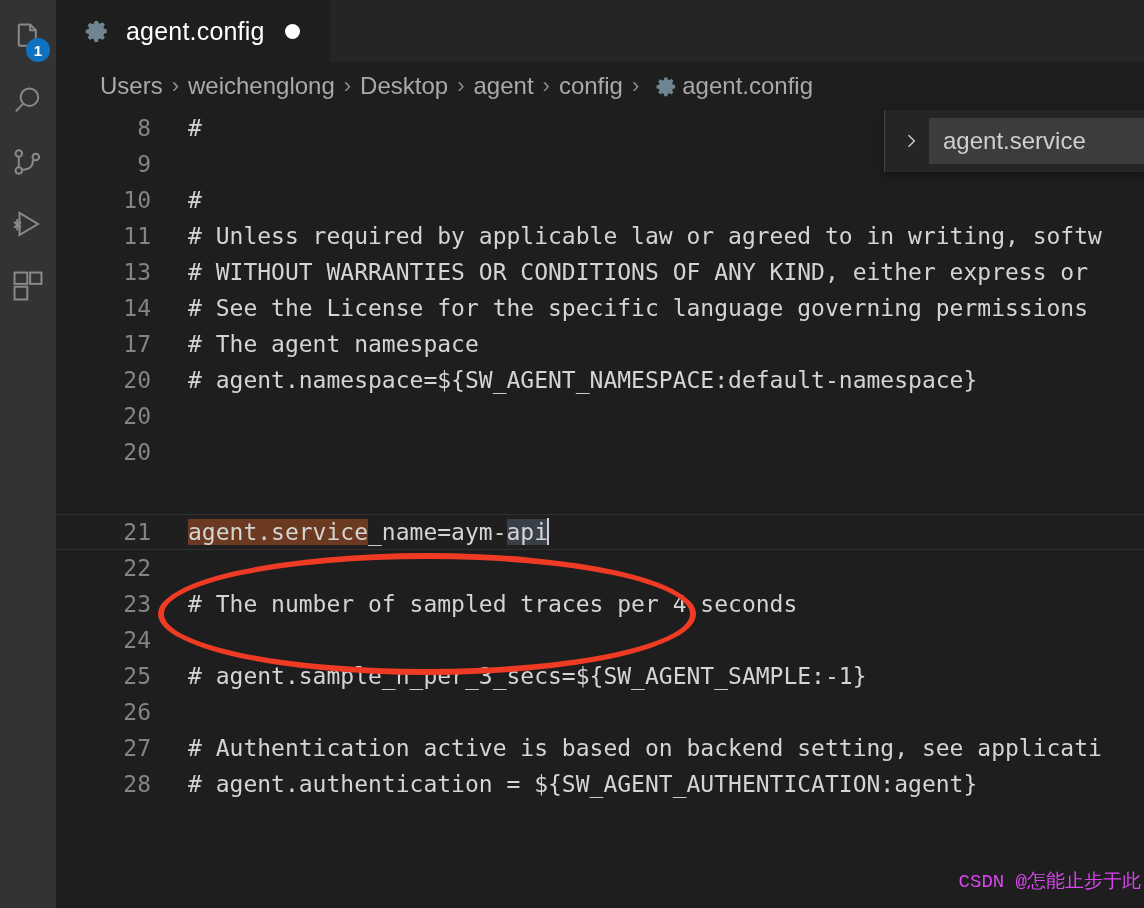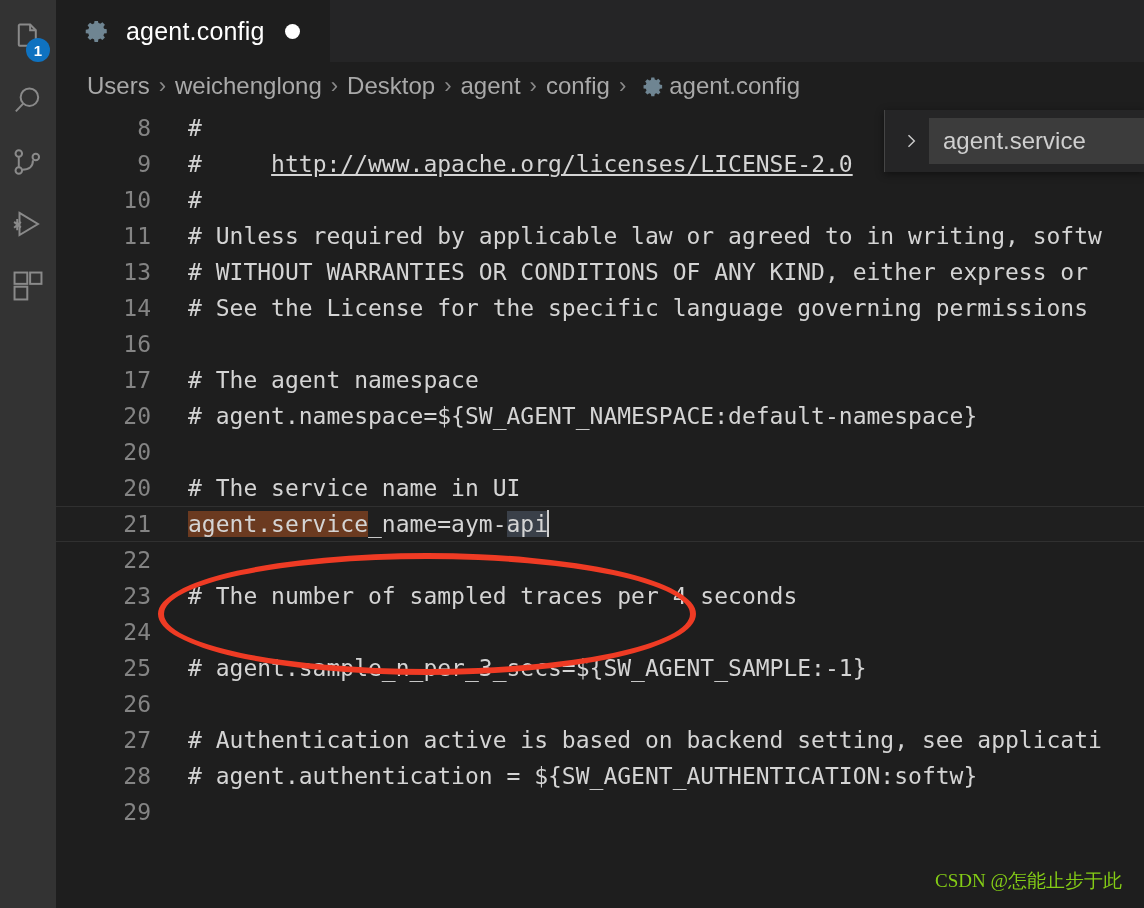--- a/index.html
+++ b/index.html
@@ -88,21 +88,21 @@
   }
 
   
   #breadcrumb {
     position: absolute;
     left: 56px; top: 62px;
     width: 1088px; height: 48px;
     background: #1e1e1e;
     display: flex;
     align-items: center;
-    padding-left: 31px;
+    padding-left: 44px;
     box-sizing: border-box;
     z-index: 2;
   }
   .crumb {
     color: #a9a9a9;
     font-size: 24px;
     font-family: "Liberation Sans", sans-serif;
     white-space: nowrap;
   }
   .crumb-sep {
@@ -159,20 +159,21 @@
     display: inline-block;
     width: 2px;
     height: 27px;
     background: #d0d0d0;
     vertical-align: -5px;
     margin-left: -1px;
   }
   .current-line {
     background: #1f1f1f;
     box-shadow: inset 0 1px 0 #303030, inset 0 -1px 0 #303030;
+    margin-top: 44px;
   }
 
   
   #crumb-dropdown {
     position: absolute;
     left: 884px;
     top: 110px;
     width: 260px;
     height: 62px;
     background: #252526;
@@ -218,25 +219,25 @@
     border: 6px solid #ef3b24;
     border-radius: 50%;
     z-index: 7;
     pointer-events: none;
     box-sizing: border-box;
   }
 
   
   #watermark {
     position: absolute;
-    right: 22px;
+    right: 3px;
     bottom: 14px;
-    color: #84cc16;
+    color: #d946ef;
     font-size: 19px;
-    font-family: Liberation Serif, serif;
+    font-family: Liberation Mono, monospace;
     z-index: 8;
     white-space: nowrap;
   }
 </style>
 </head>
 <body>
 
 <div id="activity-bar">
 
   <div class="activity-item">
@@ -320,39 +321,37 @@
       <path d="M12 8.2a3.8 3.8 0 1 0 0 7.6 3.8 3.8 0 0 0 0-7.6zm0 5.9a2.1 2.1 0 1 1 0-4.2 2.1 2.1 0 0 1 0 4.2z"></path>
       <path d="M21 13.6v-3.2l-2.4-.4a6.9 6.9 0 0 0-.7-1.7l1.4-2-2.3-2.3-2 1.4a6.9 6.9 0 0 0-1.7-.7L12.9 2.7h-3.2l-.4 2.4c-.6.2-1.2.4-1.7.7l-2-1.4L3.3 6.7l1.4 2c-.3.5-.5 1.1-.7 1.7l-2.4.4v3.2l2.4.4c.2.6.4 1.2.7 1.7l-1.4 2 2.3 2.3 2-1.4c.5.3 1.1.5 1.7.7l.4 2.4h3.2l.4-2.4c.6-.2 1.2-.4 1.7-.7l2 1.4 2.3-2.3-1.4-2c.3-.5.5-1.1.7-1.7l2.4-.4z"></path>
     </svg>
   </span>
   <span class="crumb">agent.config</span>
 </div>
 
 <div id="editor">
   <div id="code-lines">
       <div class="code-line"><span class="ln">8</span><span class="code"><span>#</span></span></div>
-      <div class="code-line"><span class="ln">9</span><span class="code"><span>#     </span><span class="link">http://www.apache.org/licenses/LICENSE-2.0</span></span></div>
+      <div class="code-line"><span class="ln">9</span></div>
       <div class="code-line"><span class="ln">10</span><span class="code"><span>#</span></span></div>
       <div class="code-line"><span class="ln">11</span><span class="code"><span># Unless required by applicable law or agreed to in writing, softw</span></span></div>
       <div class="code-line"><span class="ln">13</span><span class="code"><span># WITHOUT WARRANTIES OR CONDITIONS OF ANY KIND, either express or</span></span></div>
       <div class="code-line"><span class="ln">14</span><span class="code"><span># See the License for the specific language governing permissions</span></span></div>
-      <div class="code-line"><span class="ln">16</span><span class="code"></span></div>
       <div class="code-line"><span class="ln">17</span><span class="code"><span># The agent namespace</span></span></div>
       <div class="code-line"><span class="ln">20</span><span class="code"><span># agent.namespace=${SW_AGENT_NAMESPACE:default-namespace}</span></span></div>
       <div class="code-line"><span class="ln">20</span><span class="code"></span></div>
-      <div class="code-line"><span class="ln">20</span><span class="code"><span># The service name in UI</span></span></div>
+      <div class="code-line"><span class="ln">20</span></div>
       <div class="code-line current-line"><span class="ln">21</span><span class="code"><span class="hl-find">agent.service</span><span>_name=aym-</span><span class="hl-sel">api</span><span class="cursor"></span></span></div>
       <div class="code-line"><span class="ln">22</span><span class="code"></span></div>
       <div class="code-line"><span class="ln">23</span><span class="code"><span># The number of sampled traces per 4 seconds</span></span></div>
       <div class="code-line"><span class="ln">24</span></div>
       <div class="code-line"><span class="ln">25</span><span class="code"><span># agent.sample_n_per_3_secs=${SW_AGENT_SAMPLE:-1}</span></span></div>
       <div class="code-line"><span class="ln">26</span><span class="code"></span></div>
       <div class="code-line"><span class="ln">27</span><span class="code"><span># Authentication active is based on backend setting, see applicati</span></span></div>
-      <div class="code-line"><span class="ln">28</span><span class="code"><span># agent.authentication = ${SW_AGENT_AUTHENTICATION:softw}</span></span></div>
-      <div class="code-line"><span class="ln">29</span><span class="code"></span></div>
+      <div class="code-line"><span class="ln">28</span><span class="code"><span># agent.authentication = ${SW_AGENT_AUTHENTICATION:agent}</span></span></div>
     </div>
 </div>
 
 <div id="crumb-dropdown">
   <span id="crumb-dropdown-chevron">
     <svg width="20" height="20" viewBox="0 0 24 24" fill="none" stroke="#cccccc" stroke-width="1.7">
       <path d="M9 5l7 7-7 7"></path>
     </svg>
   </span>
   <div id="crumb-dropdown-row">

